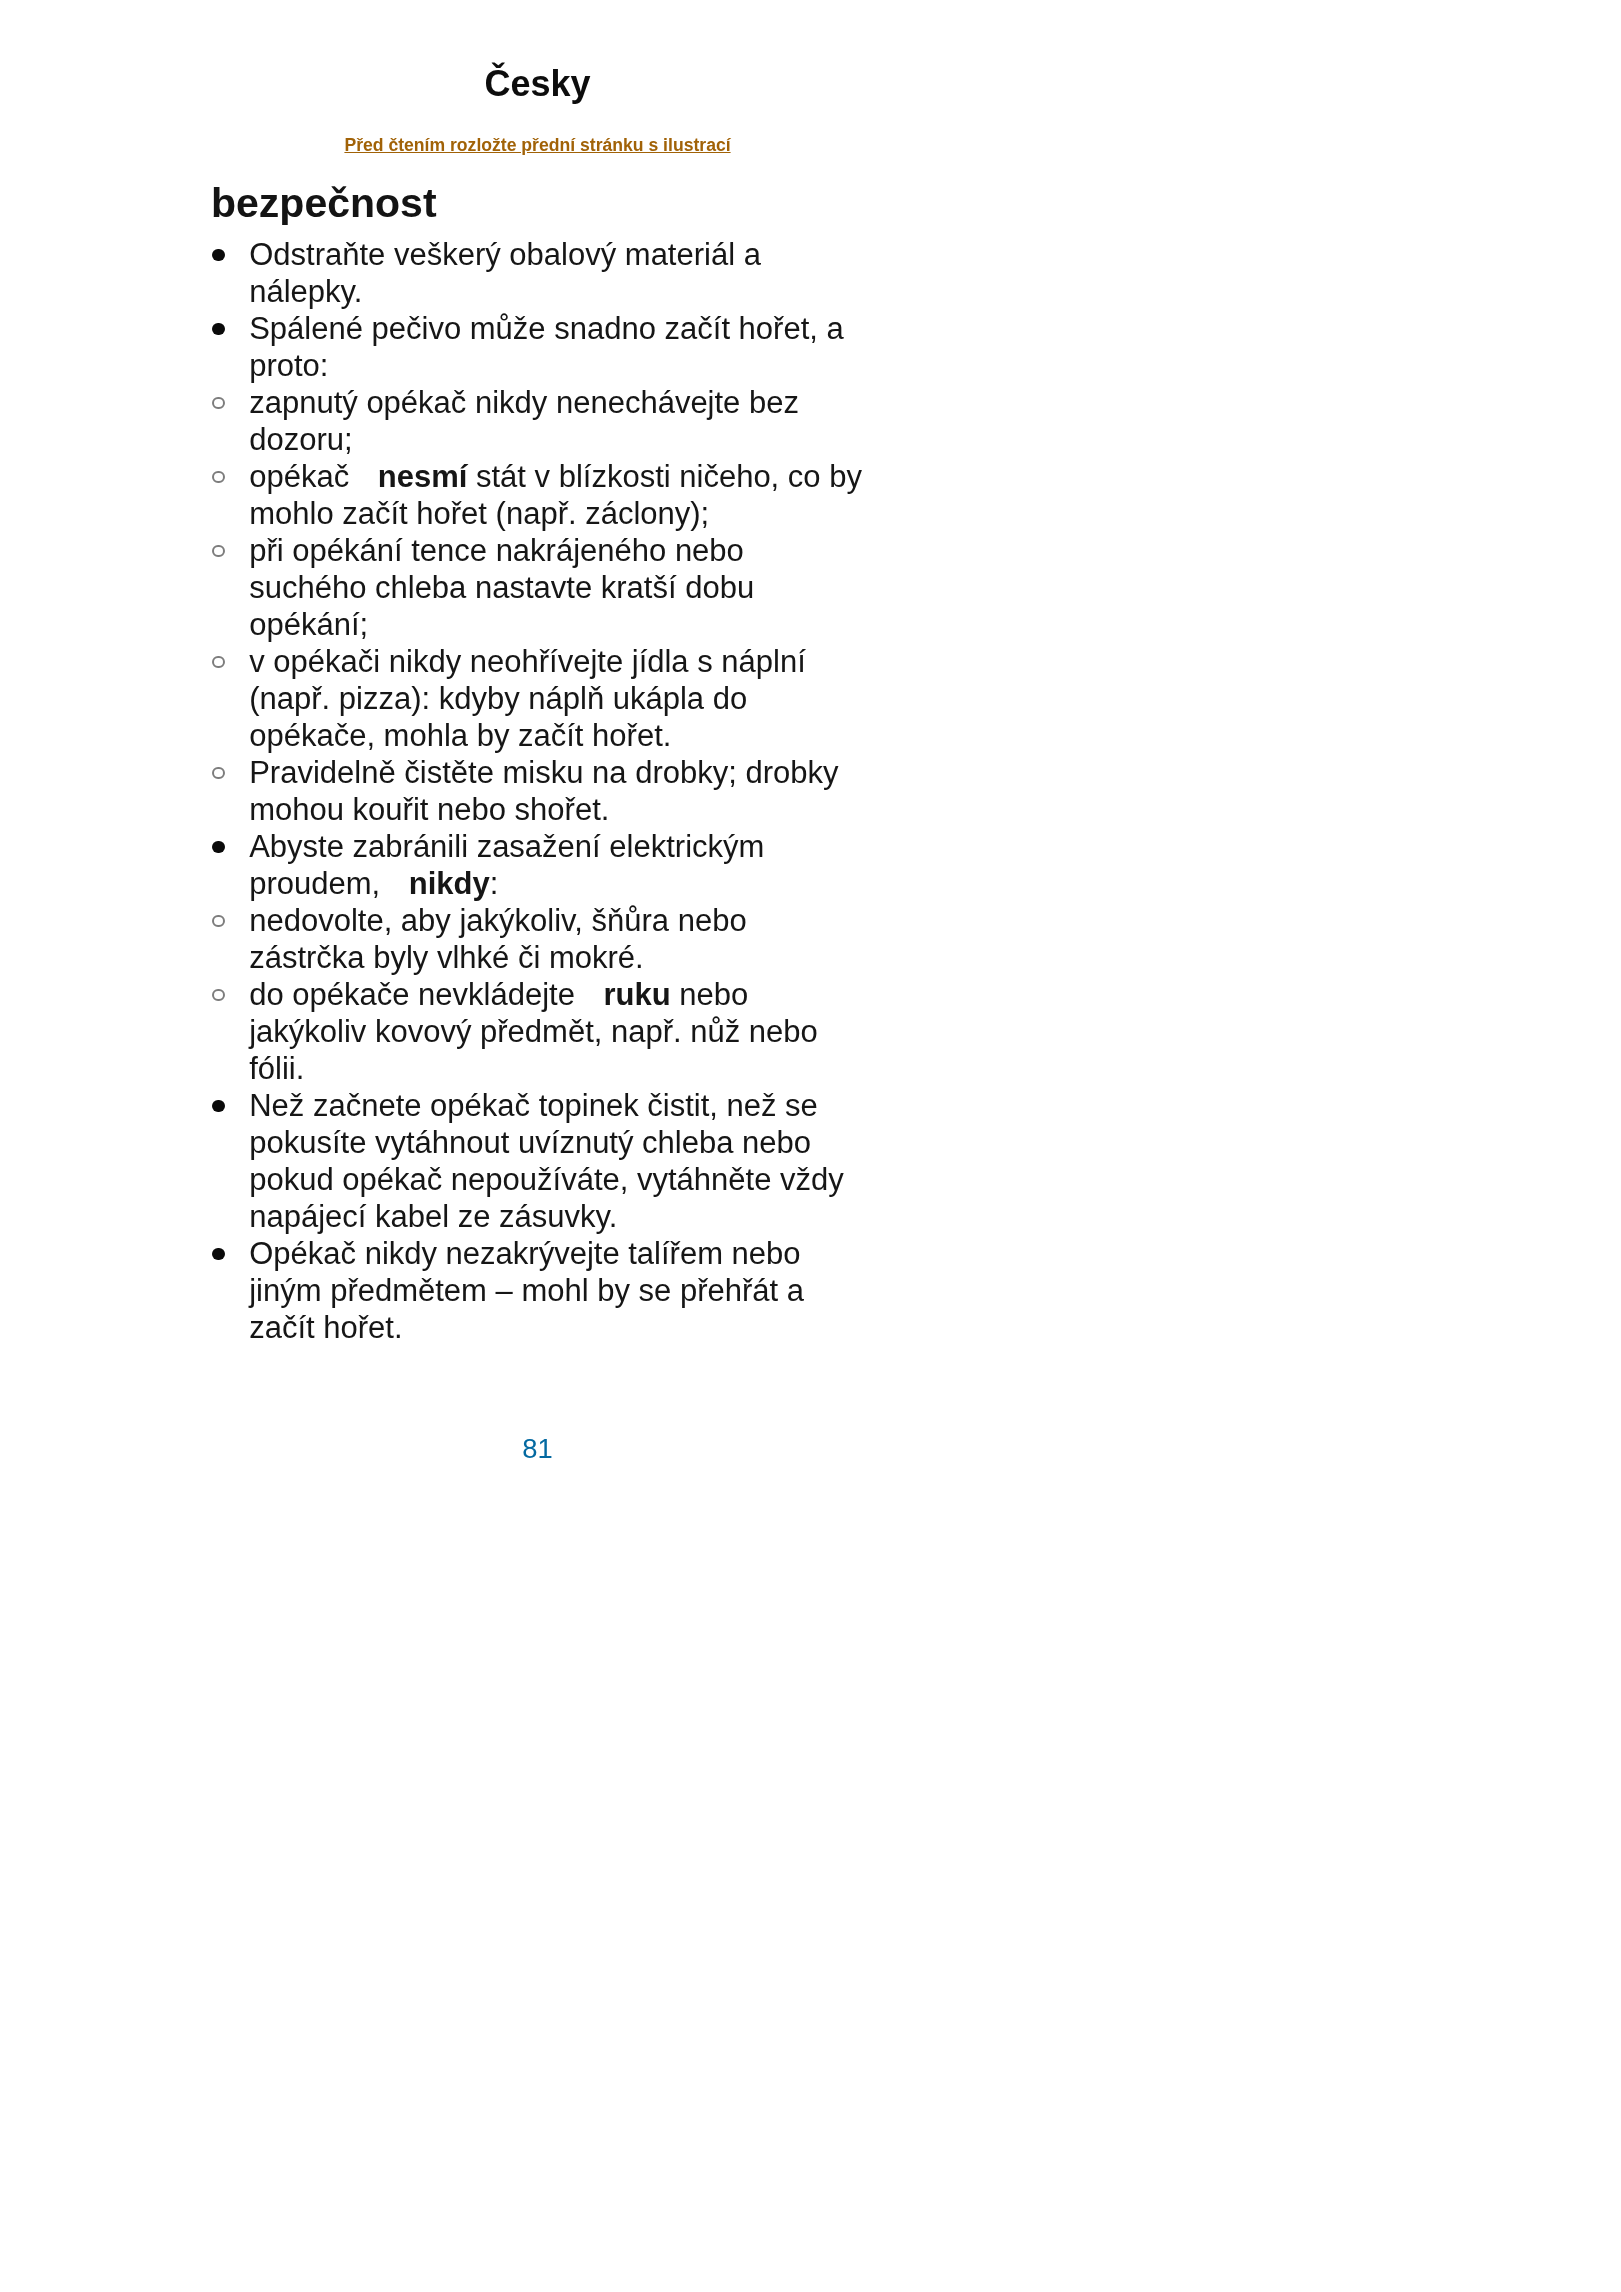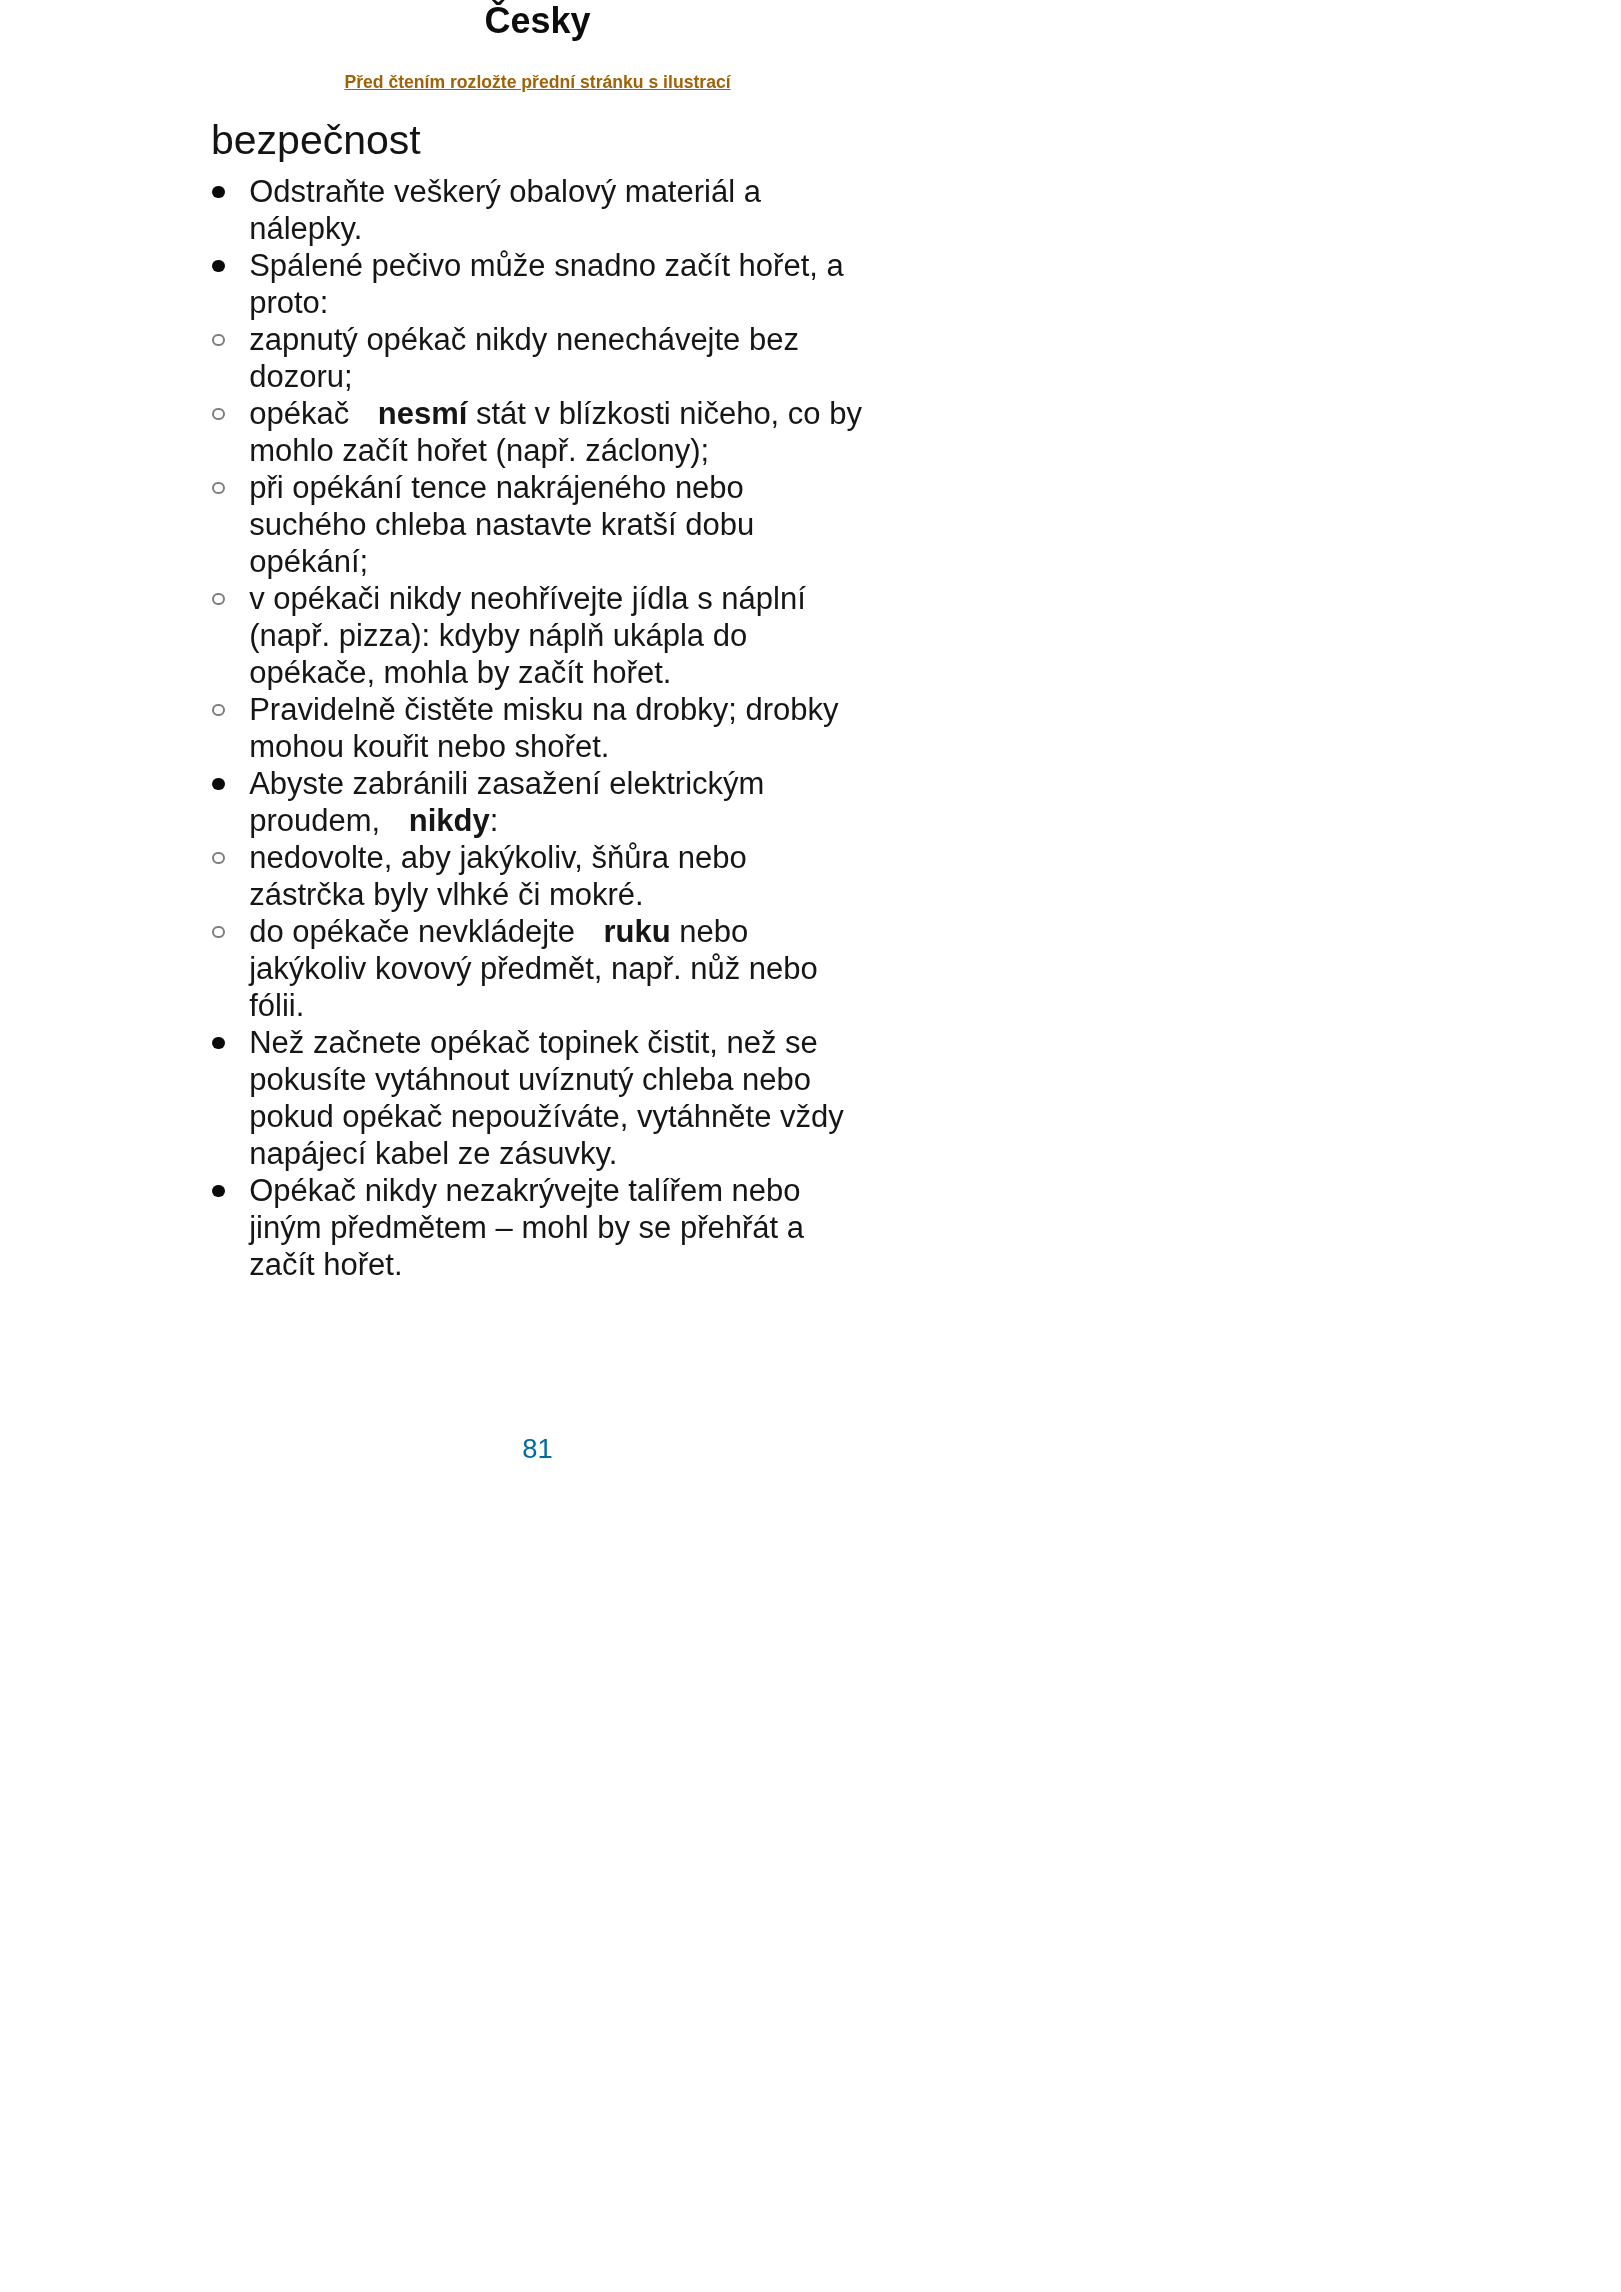--- a/index.html
+++ b/index.html
@@ -12,20 +12,21 @@
     width: 1621px;
     height: 2293px;
     background: #ffffff;
     font-family: "Liberation Sans", "DejaVu Sans", sans-serif;
     color: #111111;
     overflow: hidden;
   }
   .content {
     margin-left: 211px;
     width: 653px;
+    padding-top: 63px;
   }
   .doc-title {
     margin: 0;
     font-size: 36px;
     line-height: 41px;
     font-weight: 700;
     text-align: center;
     color: #0d0d0d;
   }
   .notice {
@@ -34,21 +35,21 @@
     line-height: 20.6px;
     font-weight: 700;
     text-decoration: underline;
     text-align: center;
     color: #a16207;
   }
   .section-heading {
     margin: 25.5px 0 0 0;
     font-size: 41px;
     line-height: 45px;
-    font-weight: 400;
+    font-weight: 700;
     color: #141414;
   }
   ul.bullet-list {
     list-style: none;
     margin: 9.8px 0 0 0;
     padding: 0;
   }
   li.bullet-item {
     display: flex;
     align-items: flex-start;

